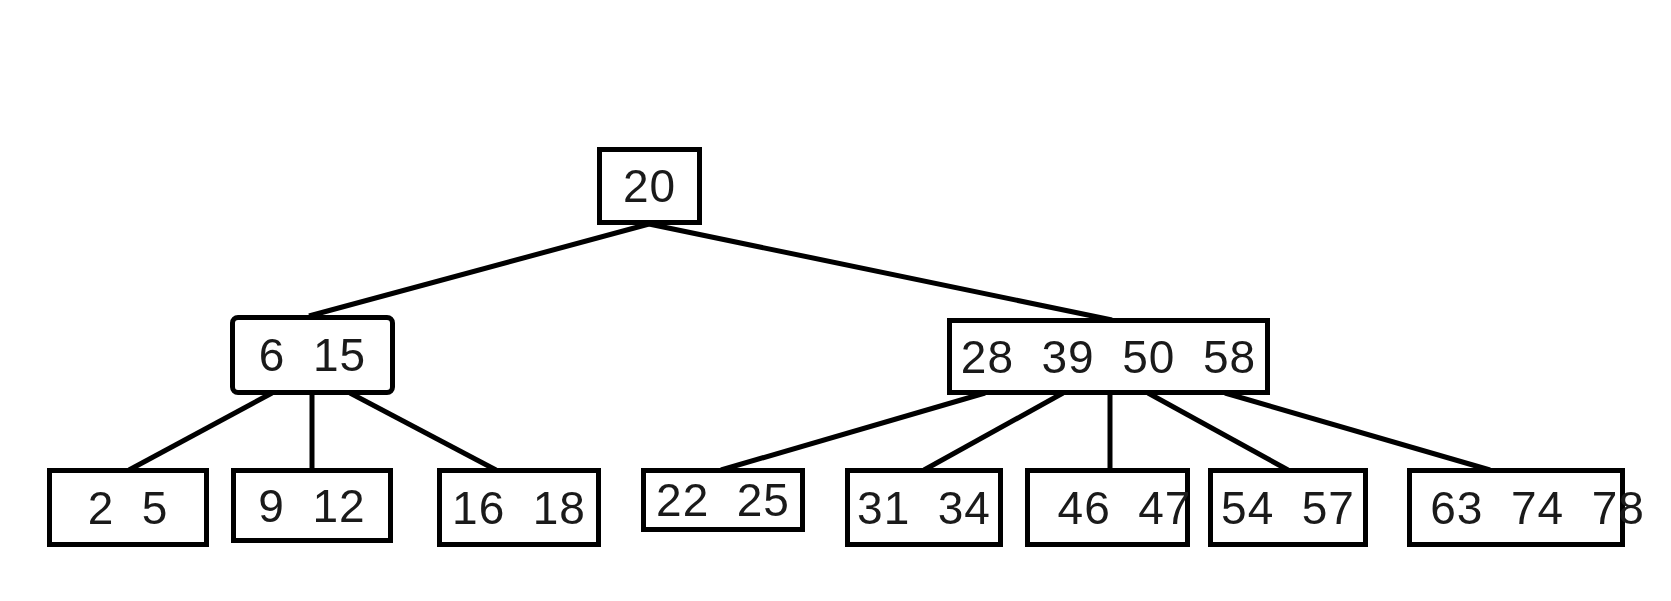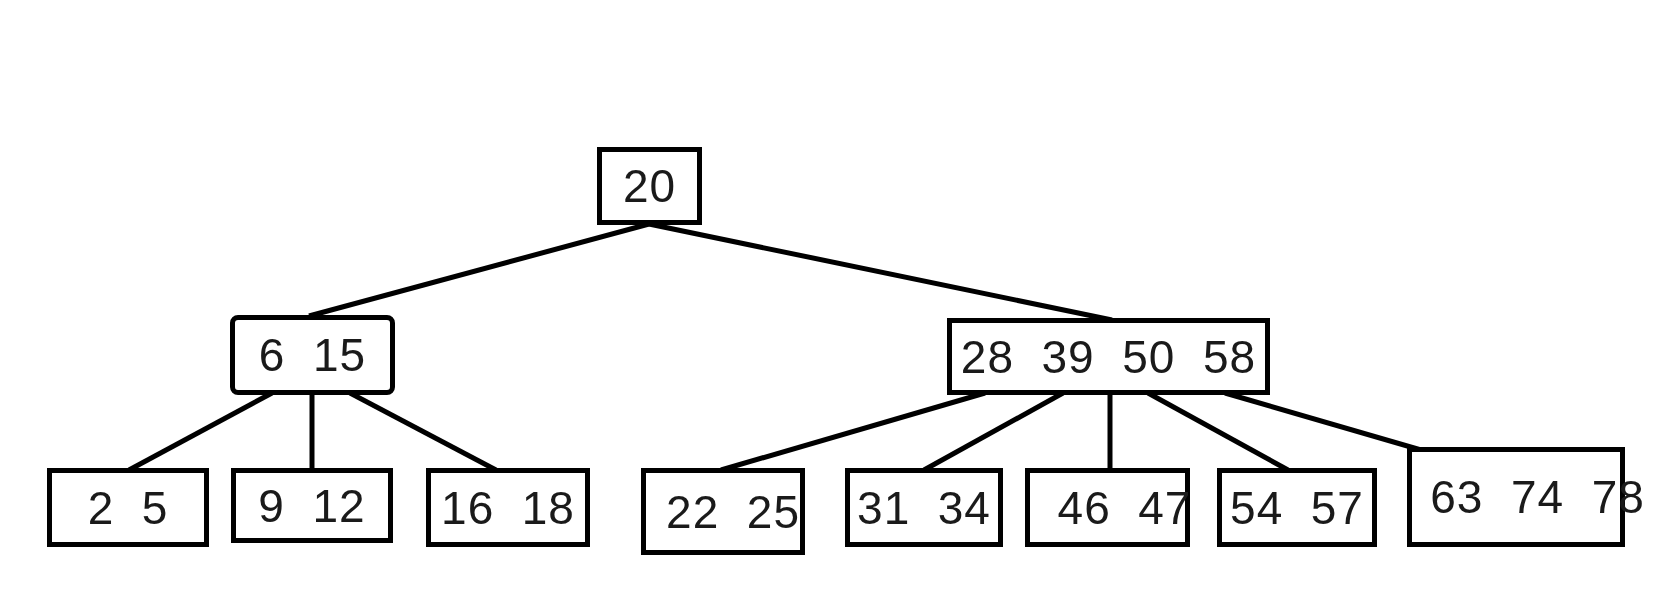--- a/index.html
+++ b/index.html
@@ -37,26 +37,26 @@
     white-space: pre;
     z-index: 2;
     letter-spacing: 1px;
   }
   
   .n-root   { left: 597px;  top: 147px; width: 105px; height: 78px; align-items: center; }
   .n-int-l  { left: 230px;  top: 315px; width: 165px; height: 80px; border-radius: 8px; }
   .n-int-r  { left: 947px;  top: 318px; width: 323px; height: 77px; }
   .n-leaf1  { left: 47px;   top: 468px; width: 162px; height: 79px; }
   .n-leaf2  { left: 231px;  top: 468px; width: 162px; height: 75px; }
-  .n-leaf3  { left: 426px;  top: 468px; width: 164px; height: 79px; }
-  .n-leaf4  { left: 641px;  top: 468px; width: 164px; height: 87px; justify-content: flex-end; }
+  .n-leaf3  { left: 437px;  top: 468px; width: 164px; height: 79px; }
+  .n-leaf4  { left: 641px;  top: 468px; width: 164px; height: 64px; }
   .n-leaf5  { left: 845px;  top: 468px; width: 158px; height: 79px; }
   .n-leaf6  { left: 1025px; top: 468px; width: 165px; height: 79px; padding-left: 34px; }
-  .n-leaf7  { left: 1208px; top: 468px; width: 160px; height: 79px; margin-left: 9px; }
-  .n-leaf8  { left: 1407px; top: 447px; width: 218px; height: 100px; padding-left: 43px; }
+  .n-leaf7  { left: 1208px; top: 468px; width: 160px; height: 79px; }
+  .n-leaf8  { left: 1407px; top: 468px; width: 218px; height: 79px; padding-left: 43px; }
   .edge {
     stroke: #000000;
     stroke-width: 5;
     stroke-linecap: butt;
   }
 </style>
 </head>
 <body>
 
 <div class="canvas">

